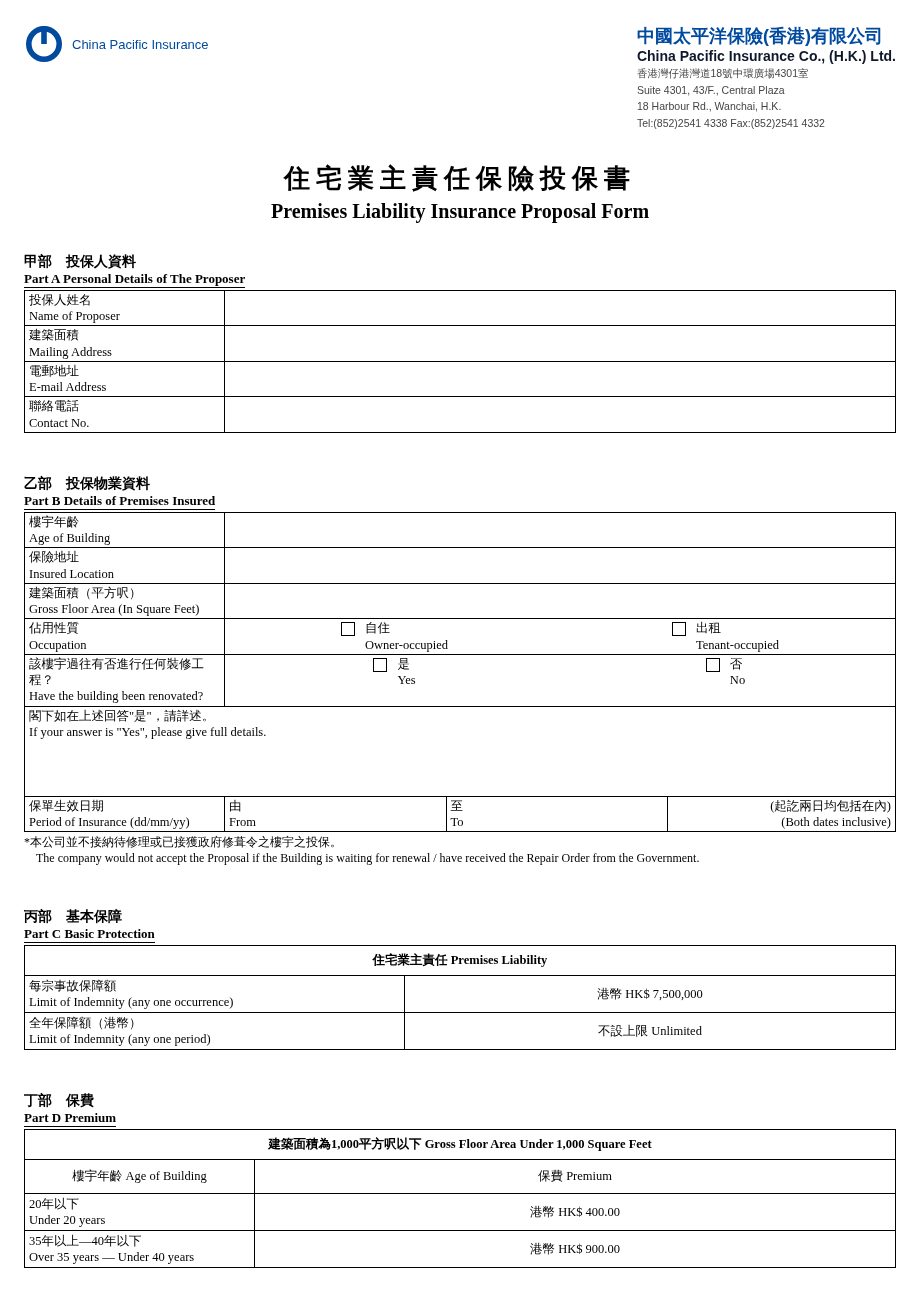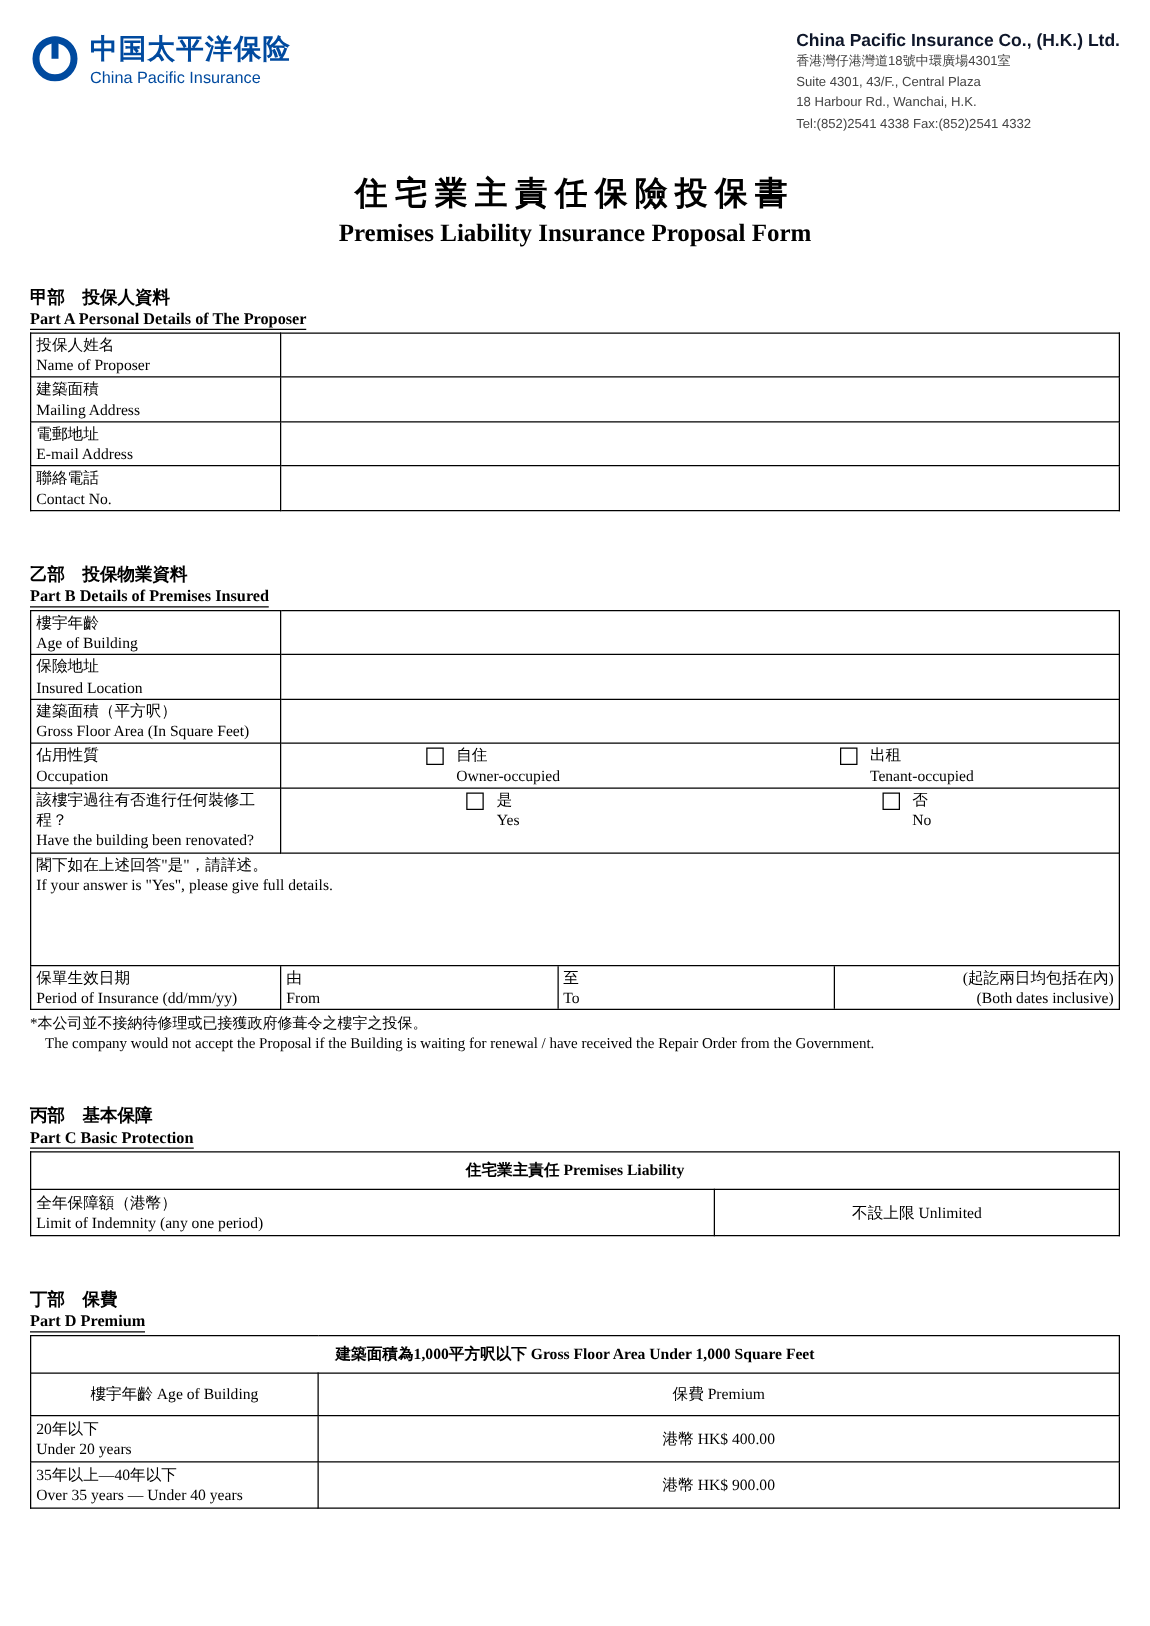--- a/index.html
+++ b/index.html
@@ -39,25 +39,25 @@
 </head>
 <body>
 
 <div class="header">
   <div class="logo-block">
     <svg class="logo-icon" viewBox="0 0 100 100">
       <circle cx="50" cy="50" r="38" fill="none" stroke="#004a9f" stroke-width="14"></circle>
       <rect x="43" y="6" width="14" height="44" fill="#004a9f"></rect>
     </svg>
     <div>
-      <div class="logo-text-cn">中国太平洋保险</div>
       <div class="logo-text-en">China Pacific Insurance</div>
     </div>
   </div>
   <div class="company-info">
+    <div class="company-name-cn">中國太平洋保險(香港)有限公司</div>
     <div class="company-name-en">China Pacific Insurance Co., (H.K.) Ltd.</div>
     <div class="company-addr">香港灣仔港灣道18號中環廣場4301室</div>
     <div class="company-addr">Suite 4301, 43/F., Central Plaza</div>
     <div class="company-addr">18 Harbour Rd., Wanchai, H.K.</div>
     <div class="company-addr">Tel:(852)2541 4338  Fax:(852)2541 4332</div>
   </div>
 </div>
 
 <div class="title-block">
   <div class="title-cn">住宅業主責任保險投保書</div>
@@ -171,20 +171,24 @@
 
 <div style="height:24px"></div>
 <div class="section-head-cn">丙部　基本保障</div>
 <div><span class="section-head-en">Part C  Basic Protection</span></div>
 <table class="grid">
   <tbody>
       <tr>
         <td colspan="2" class="grid-header" style="padding:6px">住宅業主責任 Premises Liability</td>
       </tr>
   <tr>
+    <td class="left" style="width:380px"><span>每宗事故保障額</span><br><span>Limit of Indemnity (any one occurrence)</span></td>
+    <td>港幣 HK$ 7,500,000</td>
+  </tr>
+  <tr>
     <td class="left"><span>全年保障額（港幣）</span><br><span>Limit of Indemnity (any one period)</span></td>
     <td>不設上限 Unlimited</td>
   </tr>
 </tbody>
   </table>
 
 <div style="height:24px"></div>
 <div class="section-head-cn">丁部　保費</div>
 <div><span class="section-head-en">Part D  Premium</span></div>
 <table class="grid">

